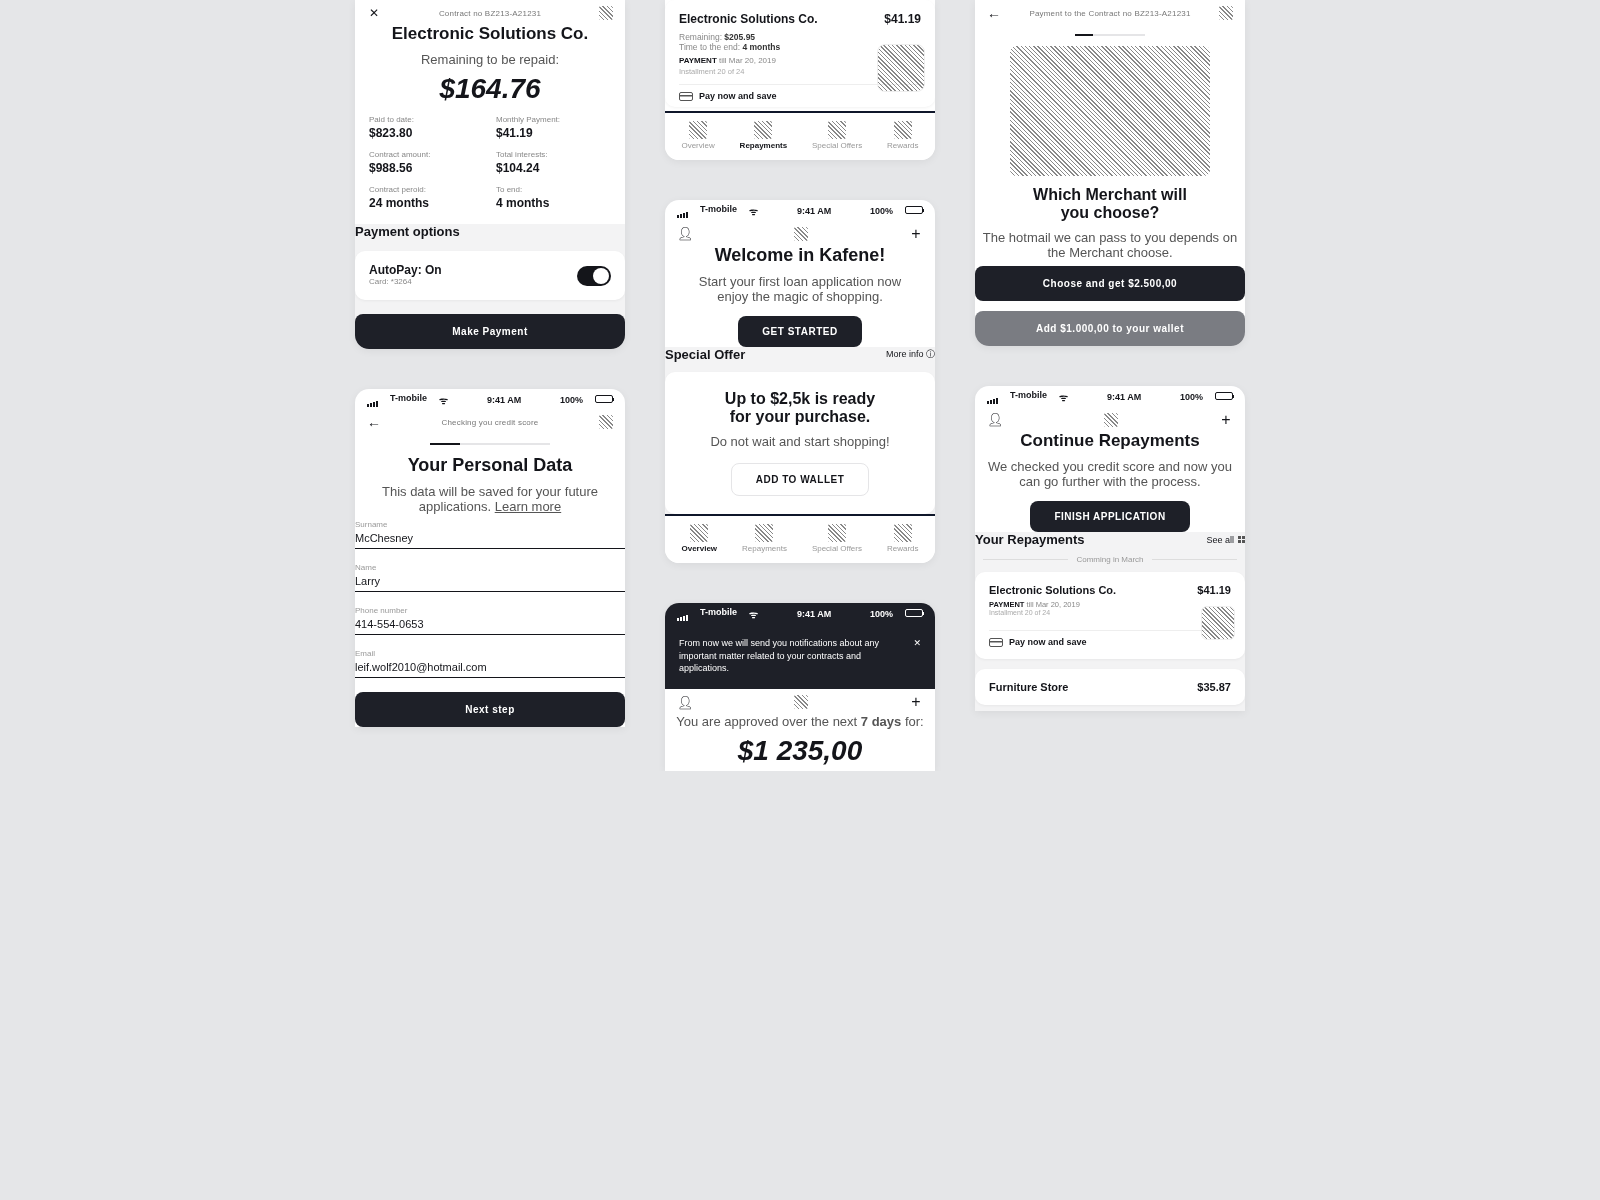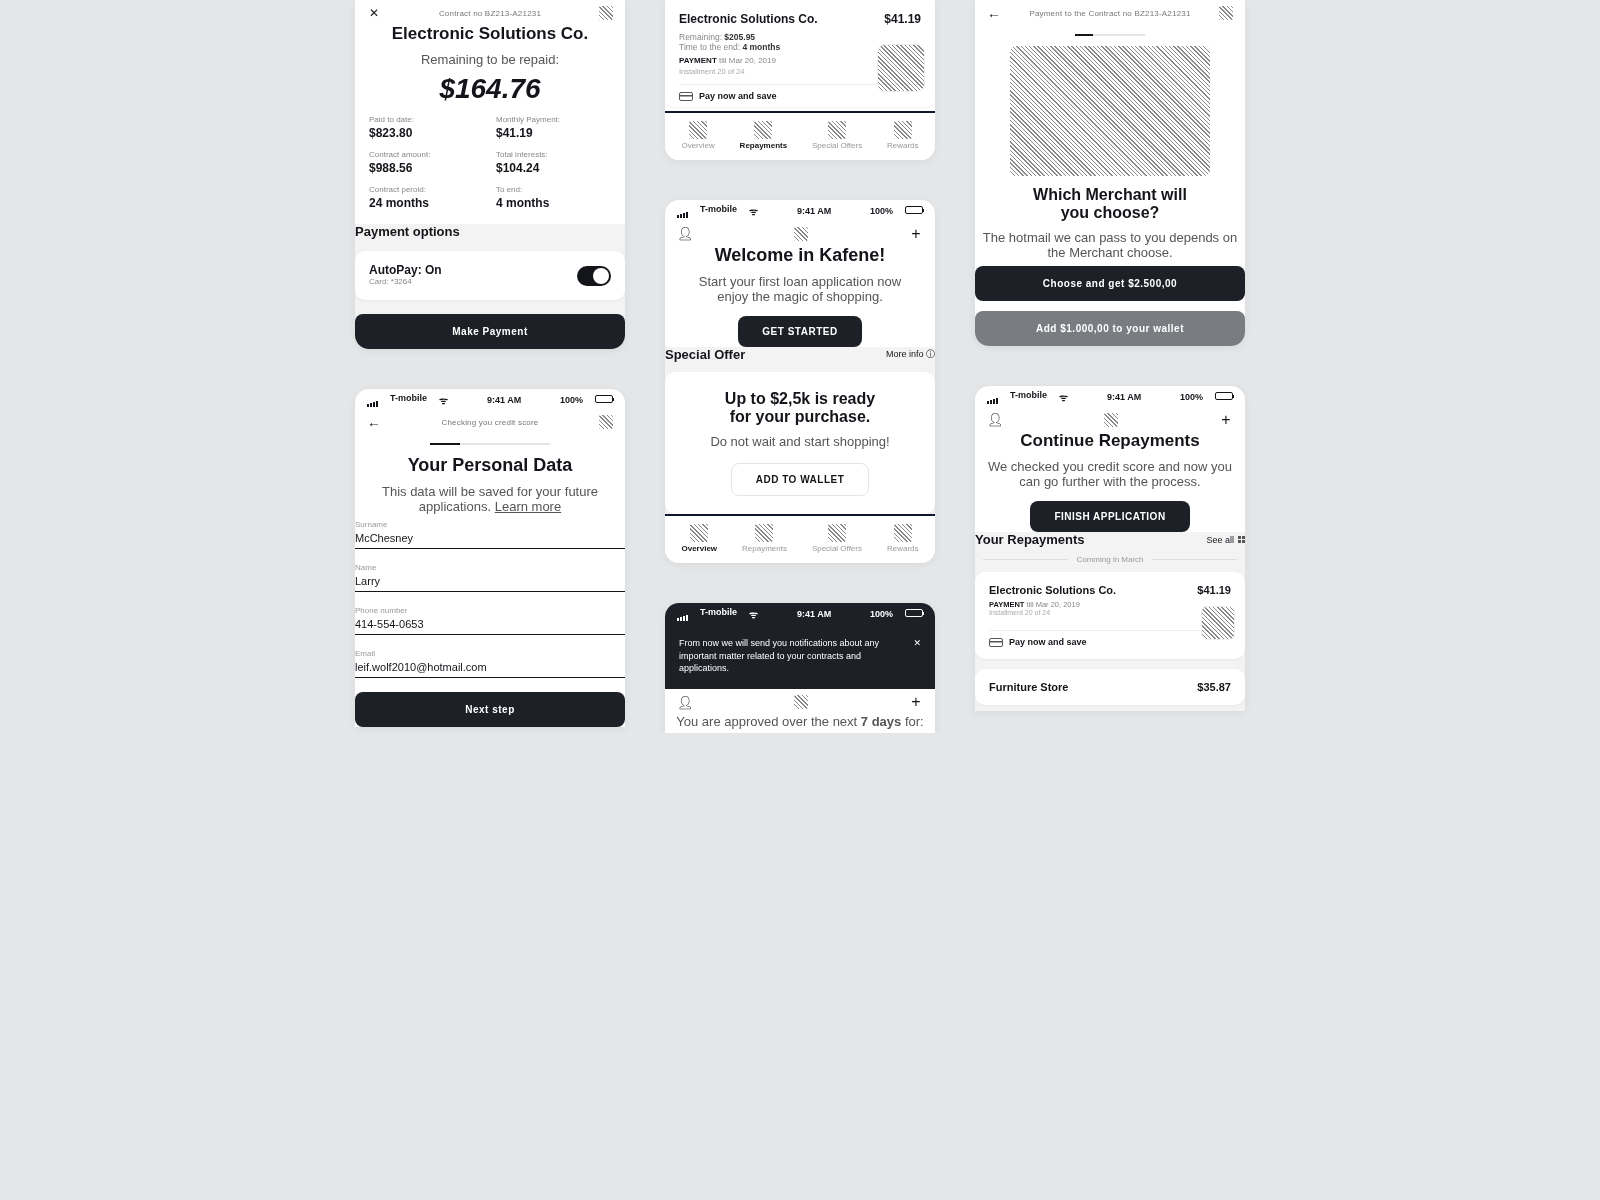--- a/index.html
+++ b/index.html
@@ -307,20 +307,21 @@
     <div>From now we will send you notifications about any important matter related to your contracts and applications.</div>
     <span class="close"></span>
   </div>
   <div class="topbar">
     <span style="font-size:13px">👤︎</span>
     <span class="hatch"></span>
     <span class="icon plus"></span>
   </div>
   <div class="section center" style="padding-bottom:4px">
     <div class="sub"><span>You are approved over the next </span><b>7 days</b><span> for:</span></div>
+    <div class="h0" style="margin-top:6px">$1 235,00</div>
   </div>
 </div>
 
 </div>
 
 <div class="col">
 
 <div class="phone fragment">
   <div class="topbar">
     <span class="icon back"></span>

